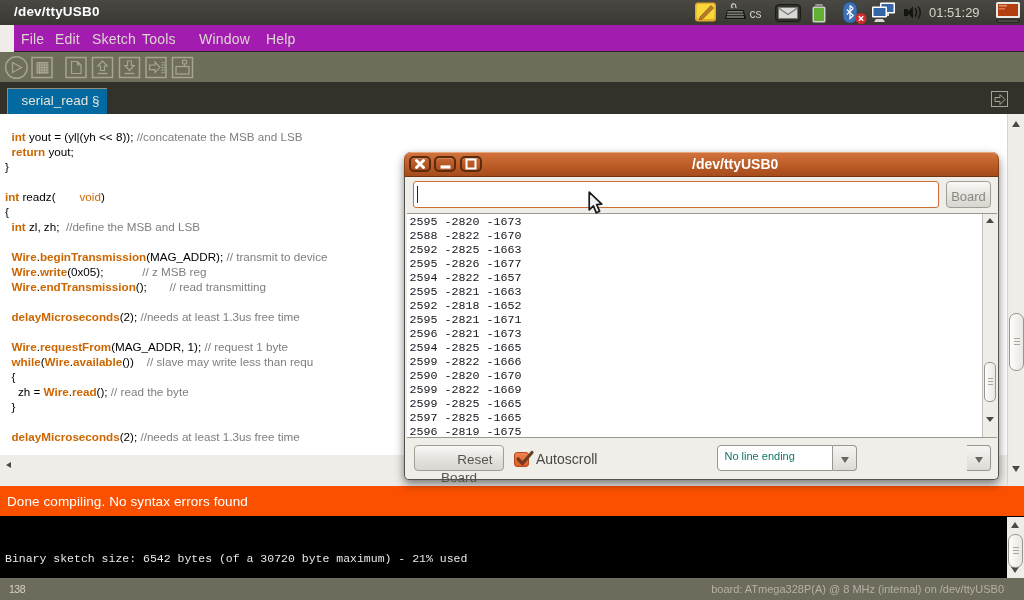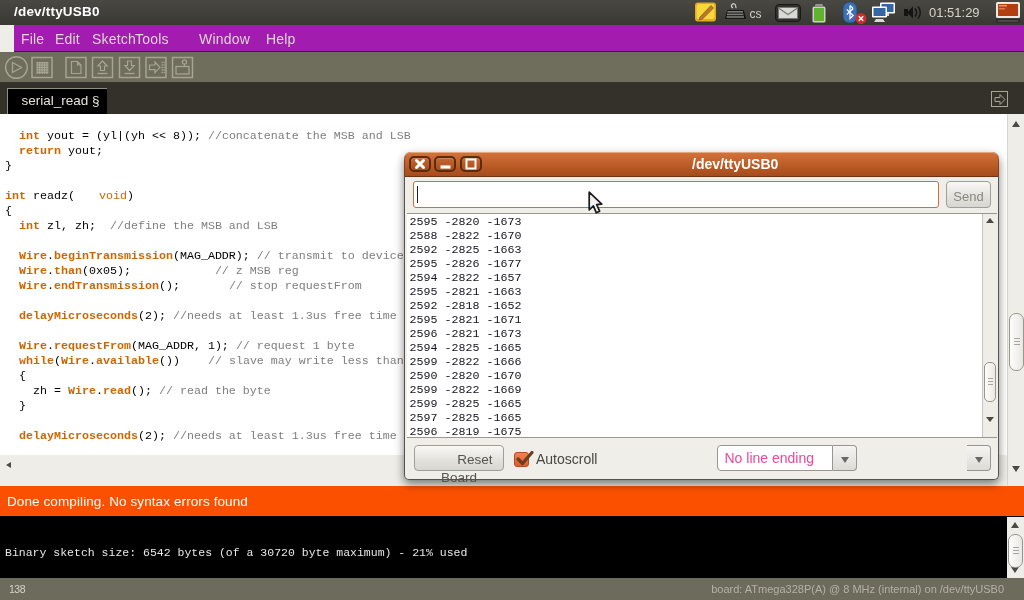--- a/index.html
+++ b/index.html
@@ -9,41 +9,41 @@
 #topbar{left:0;top:0;width:1024px;height:25px;background:linear-gradient(#4a4842,#3a3833);}
 #wintitle{left:14px;top:4px;font-size:13.5px;font-weight:bold;color:#fff;letter-spacing:0.2px;}
 #clock{left:929px;top:5px;font-size:13px;color:#d8d4cb;}
 
 #menubar{left:0;top:25px;width:1024px;height:26px;background:#a21caf;border-bottom:1px solid #262521;margin-left:14px;}
 .mi{position:absolute;top:6px;font-size:14px;color:#dbd8cf;letter-spacing:0.2px;}
 
 #toolbar{left:0;top:52px;width:1024px;height:30px;background:#6f6d5c;}
 
 #tabstrip{left:0;top:82px;width:1024px;height:32px;background:#33312a;}
-#tab{position:absolute;left:6.5px;top:6px;width:99px;height:26px;background:#000000;border-top:1px solid #908e7c;border-left:1px solid #908e7c;}
+#tab{position:absolute;left:6.5px;top:6px;width:99px;height:26px;background:#0369a1;border-top:1px solid #908e7c;border-left:1px solid #908e7c;}
 #tab span{position:absolute;left:14px;top:4px;font-size:13.5px;color:#e6e4d8;}
 
 #editor{left:0;top:114px;width:1007px;height:341px;background:#fff;overflow:hidden;}
-#code{position:absolute;left:5px;top:15px;margin:0;font-family:Liberation Mono, monospace;font-size:11.66px;line-height:15px;color:#000;white-space:pre;}
+#code{position:absolute;left:5px;top:15px;margin:0;font-family:Liberation Sans, sans-serif;font-size:11.66px;line-height:15px;color:#000;white-space:pre;}
 .k{color:#cc6600;font-weight:bold;}
 .kv{color:#cc6600;margin-left:24px;}
 .c{color:#7e7e7e;}
 
 #hscroll{left:0;top:455px;width:1007px;height:30px;background:#efede8;}
 
 #vscroll{left:1007px;top:114px;width:17px;height:371px;background:#efede8;border-left:1px solid #d8d5cf;}
 .sbthumb{position:absolute;background:linear-gradient(90deg,#fdfdfc,#e9e7e2);border:1px solid #999690;border-radius:7px;}
 .grip{position:absolute;left:4px;width:6px;height:1px;background:#a9a69f;}
 .arr{position:absolute;width:0;height:0;}
 
 #obar{left:0;top:486px;width:1024px;height:30px;background:#fb5000;}
 #obar span{position:absolute;left:7px;top:8px;font-size:13.5px;color:#fff;letter-spacing:0.1px;}
 
 #console{left:0;top:516px;width:1024px;height:62px;background:#000;}
-#console .txt{position:absolute;left:5px;top:30px;font-family:"Liberation Mono",monospace;font-size:11.5px;color:#e8e8e8;white-space:pre;}
+#console .txt{position:absolute;left:5px;top:36px;font-family:"Liberation Mono",monospace;font-size:11.5px;color:#e8e8e8;white-space:pre;}
 #csb{left:1007px;top:517px;width:17px;height:61px;background:#efede8;}
 
 #bottombar{left:0;top:578px;width:1024px;height:22px;background:#6c6b5c;}
 #bbleft{position:absolute;left:9px;top:5px;font-family:"Liberation Sans",sans-serif;font-size:10.5px;color:#d6d3c6;letter-spacing:-0.5px;}
 #bbright{position:absolute;right:20px;top:5px;font-size:11px;color:#b4b1a4;}
 
 #swin{left:404px;top:152px;width:595px;height:328px;background:#f0eee9;border-radius:8px 8px 5px 5px;box-shadow:0 4px 10px rgba(0,0,0,0.5);}
 #stitle{position:absolute;left:0;top:0;width:595px;height:24px;border-radius:7px 7px 0 0;background:linear-gradient(#d3743f,#bc5c27 55%,#a54b1c);border-bottom:1px solid #713413;box-shadow:inset 0 1px 0 rgba(255,230,200,0.45), inset 1px 0 0 rgba(90,40,10,0.5), inset -1px 0 0 rgba(90,40,10,0.5);}
 #stitle .t{position:absolute;left:288px;width:120px;top:3.5px;font-size:14px;font-weight:bold;color:#fff;text-align:left;}
 .wbtn{position:absolute;top:4px;width:22px;height:16px;border-radius:5px;background:linear-gradient(#c66732,#a94e1d);border:2px solid #5c2b0c;box-sizing:border-box;box-shadow:inset 0 1px 0 rgba(255,255,255,0.2);}
@@ -55,21 +55,21 @@
 #sendbtn span{font-size:13px;color:#8b8880;position:relative;top:5px;}
 #slist{position:absolute;left:2.5px;top:61px;width:590px;height:225px;background:#fff;border-top:1px solid #9a9790;border-bottom:1px solid #9a9790;box-sizing:border-box;padding-left:32px;}
 #sdata{position:absolute;left:3px;top:1px;margin:0;font-family:"Liberation Mono",monospace;font-size:11.66px;line-height:14px;color:#14141c;white-space:pre;}
 #ssb{position:absolute;right:0;top:0;width:13.5px;height:223px;background:#efede8;border-left:1px solid #c6c3bc;}
 
 #resetbtn{position:absolute;left:10px;top:293px;width:90px;height:26px;}
 #resetbtn span{font-size:13.5px;color:#57544e;position:relative;top:4px;margin-left:32px;}
 #chk{position:absolute;left:110px;top:299.5px;width:15px;height:15px;background:linear-gradient(#ef8352,#e05c28);border:1.5px solid #b34c1e;border-radius:3px;box-sizing:border-box;}
 #chklabel{position:absolute;left:132px;top:299px;font-size:14px;color:#4a4742;}
 .combo{position:absolute;top:293px;height:26px;background:#fff;border:1px solid #999690;border-radius:4px 0 0 4px;box-sizing:border-box;}
-.combo span{position:absolute;left:7px;top:4px;font-size:14px;color:#ec4899;white-space:nowrap;}
+.combo span{position:absolute;left:7px;top:4px;font-size:11px;color:#0f766e;white-space:nowrap;}
 .cbtn{position:absolute;top:293px;width:24px;height:26px;background:linear-gradient(#f5f4f2,#dddbd5);border:1px solid #999690;border-left:none;border-radius:0 4px 4px 0;box-sizing:border-box;}
 </style></head>
 <body>
 <div id="root">
 
   <div id="topbar" class="abs">
     <span id="wintitle" class="abs">/dev/ttyUSB0</span>
     <span id="clock" class="abs">01:51:29</span>
     <svg id="tray" class="abs" style="left:690px;top:0;" width="334" height="25" viewBox="0 0 334 25">
 
@@ -119,21 +119,21 @@
       <rect x="309" y="8" width="6" height="1.5" fill="#d87a5a"></rect>
       <rect x="306" y="19" width="24" height="4" rx="1" fill="#2e2d2a"></rect>
       <rect x="308" y="20" width="20" height="2" fill="#4a4945"></rect>
     </svg>
   </div>
 
   <div id="menubar" class="abs">
     <span class="mi" style="left:7px;">File</span>
     <span class="mi" style="left:41px;">Edit</span>
     <span class="mi" style="left:78px;">Sketch</span>
-    <span class="mi" style="left:121px;">Tools</span>
+    <span class="mi" style="left:128px;">Tools</span>
     <span class="mi" style="left:185px;">Window</span>
     <span class="mi" style="left:252px;">Help</span>
   </div>
 
   <div id="toolbar" class="abs">
     <svg class="abs" style="left:0;top:0;" width="220" height="30" viewBox="0 0 220 30" id="tbicons" fill="none" stroke="#a6a492">
 
       <circle cx="16.4" cy="15.5" r="10.8" stroke-width="1.4"></circle>
       <path d="M12.5 10.5 L21.5 15.5 L12.5 20.5 Z" stroke-width="1.3"></path>
 
@@ -214,22 +214,22 @@
   <div id="editor" class="abs">
       <pre id="code">  <span class="k">int</span> yout = (yl|(yh &lt;&lt; 8)); <span class="c">//concatenate the MSB and LSB</span>
   <span class="k">return</span> yout;
 }
 
 <span class="k">int</span> readz(<span class="kv">void</span>)
 {
   <span class="k">int</span> zl, zh;  <span class="c">//define the MSB and LSB</span>
 
   <span class="k">Wire</span>.<span class="k">beginTransmission</span>(MAG_ADDR); <span class="c">// transmit to device</span>
-  <span class="k">Wire</span>.<span class="k">than</span>(0x05);            <span class="c">// z MSB reg</span>
-  <span class="k">Wire</span>.<span class="k">endTransmission</span>();       <span class="c">// stop requestFrom</span>
+  <span class="k">Wire</span>.<span class="k">write</span>(0x05);            <span class="c">// z MSB reg</span>
+  <span class="k">Wire</span>.<span class="k">endTransmission</span>();       <span class="c">// read transmitting</span>
 
   <span class="k">delayMicroseconds</span>(2); <span class="c">//needs at least 1.3us free time</span>
 
   <span class="k">Wire</span>.<span class="k">requestFrom</span>(MAG_ADDR, 1); <span class="c">// request 1 byte</span>
   <span class="k">while</span>(<span class="k">Wire</span>.<span class="k">available</span>())    <span class="c">// slave may write less than requ</span>
   {
     zh = <span class="k">Wire</span>.<span class="k">read</span>(); <span class="c">// read the byte</span>
   }
 
   <span class="k">delayMicroseconds</span>(2); <span class="c">//needs at least 1.3us free time</span></pre>
@@ -279,21 +279,21 @@
       <svg class="abs" style="left:4.5px;top:4px;" width="80" height="16" viewBox="0 0 80 16">
         <path d="M7.5 4.5 L14.5 11.5 M14.5 4.5 L7.5 11.5" stroke="#fff" stroke-width="3" stroke-linecap="round"></path>
         <path d="M31.5 11 h10" stroke="#fff" stroke-width="3.2" stroke-linecap="butt"></path>
         <rect x="57.5" y="3.5" width="9" height="9" fill="none" stroke="#fff" stroke-width="2"></rect>
       </svg>
       <span class="t">/dev/ttyUSB0</span>
     </div>
     <div class="frame"></div>
     <div id="sfield"></div>
     <div id="scursor"></div>
-    <div id="sendbtn" class="gbtn"><span>Send</span></div>
+    <div id="sendbtn" class="gbtn"><span>Board</span></div>
     <div id="slist">
       <pre id="sdata">2595 -2820 -1673
 2588 -2822 -1670
 2592 -2825 -1663
 2595 -2826 -1677
 2594 -2822 -1657
 2595 -2821 -1663
 2592 -2818 -1652
 2595 -2821 -1671
 2596 -2821 -1673

